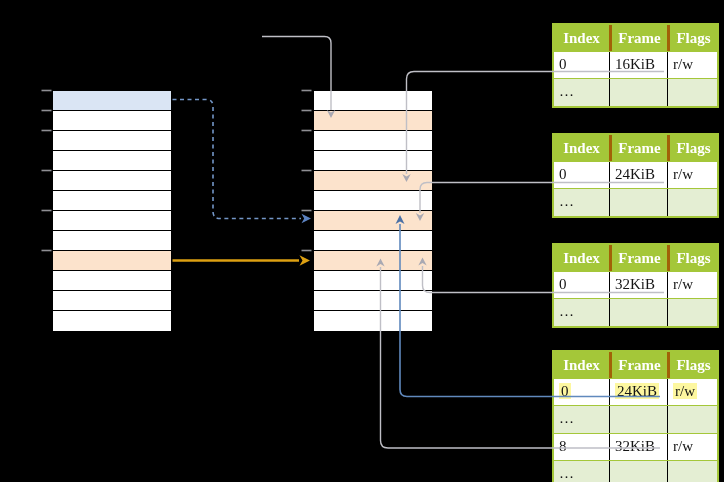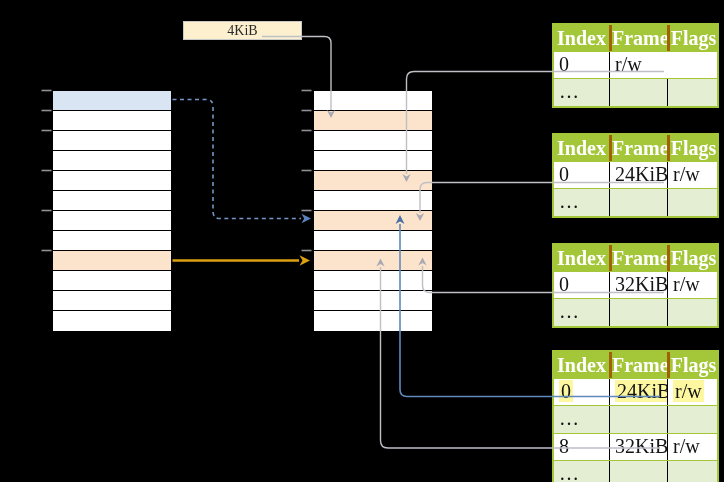--- a/index.html
+++ b/index.html
@@ -20,21 +20,21 @@
   }
   .mem-row{height:20px;border-bottom:1px solid #000;box-sizing:border-box;}
   .mem-row:last-child{border-bottom:none;}
   .row-blue{background:#dae5f4;}
   .row-orange{background:#fce3cc;}
   #vmem{left:52px;}
   #pmem{left:313px;}
   
   .ptable{
     position:absolute;left:552px;width:167px;background:#fff;
-    border:2px solid #a4c739;box-sizing:border-box;font-size:20px;color:#141414;
+    border:2px solid #a4c739;box-sizing:border-box;font-size:15px;color:#141414;
   }
   .pt-row{display:grid;grid-template-columns:55px 58px 50px;}
   .pt-cell{box-sizing:border-box;overflow:hidden;white-space:nowrap;}
   .pt-row.head{background:#a4c739;height:26px;}
   .pt-row.head .pt-cell{
     color:#fff;font-weight:bold;text-align:center;line-height:26px;
     border-left:3px solid #a16207;
   }
   .pt-row.head .pt-cell:first-child{border-left:none;}
   .pt-row.body{border-top:1px solid #a4c739;}
@@ -46,21 +46,20 @@
   .pt-row.dots{height:27px;background:#e4eed3;}
   .hl{background:#fdf7a0;padding:0 2px;}
   
   #overlay{position:absolute;left:0;top:0;z-index:10;pointer-events:none;}
 </style>
 </head>
 <body>
 
 <div id="canvas">
 
-  <div class="psize-box">4KiB</div>
 
   <div class="memtable" id="vmem">
     <div class="mem-row row-blue"></div>
     <div class="mem-row"></div>
     <div class="mem-row"></div>
     <div class="mem-row"></div>
     <div class="mem-row"></div>
     <div class="mem-row"></div>
     <div class="mem-row"></div>
     <div class="mem-row"></div>
@@ -86,20 +85,21 @@
   </div>
 
   <div class="ptable" style="top:23px">
     <div class="pt-row head">
       <div class="pt-cell">Index</div>
       <div class="pt-cell">Frame</div>
       <div class="pt-cell">Flags</div>
     </div>
     <div class="pt-row body data">
       <div class="pt-cell">0</div>
+      <div class="pt-cell">16KiB</div>
       <div class="pt-cell">r/w</div>
     </div>
     <div class="pt-row body dots">
       <div class="pt-cell">…</div>
       <div class="pt-cell"></div>
       <div class="pt-cell"></div>
     </div>
   </div>
 
   <div class="ptable" style="top:133px">

